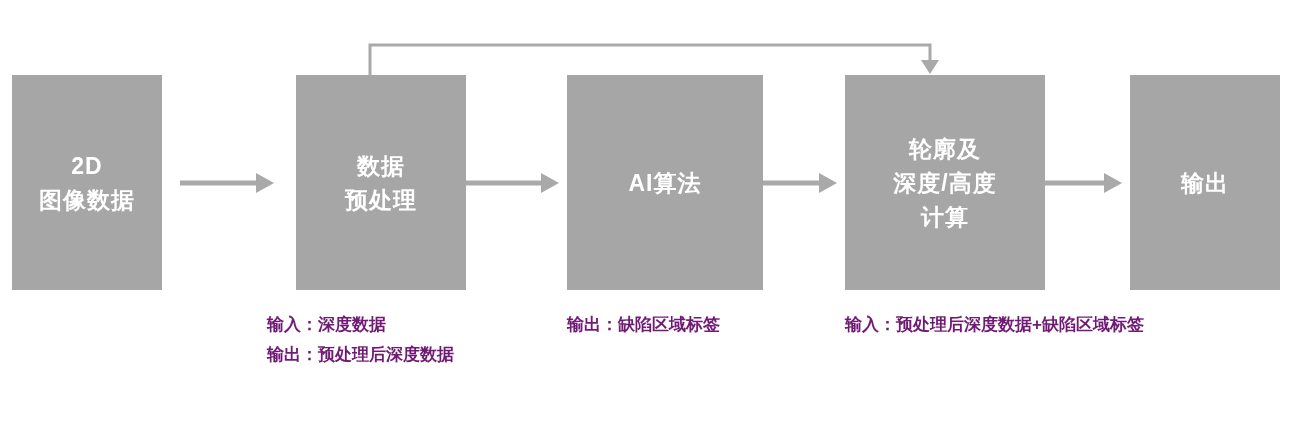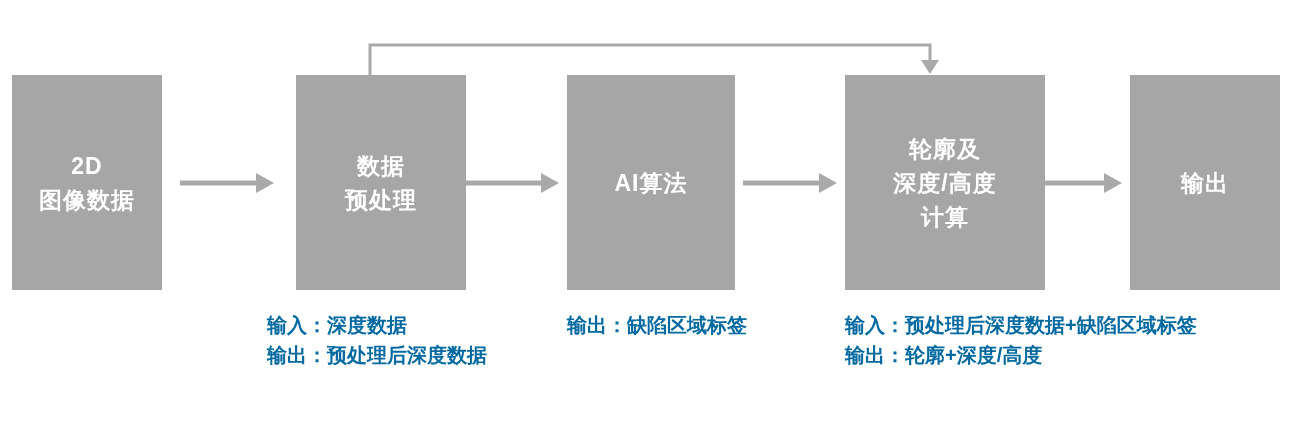--- a/index.html
+++ b/index.html
@@ -53,22 +53,22 @@
     line-height: 34px;
     white-space: pre-line;
     letter-spacing: 1px;
   }
   .annotation {
     position: absolute;
     top: 310px;
     text-align: left;
   }
   .annotation-line {
-    color: #0369a1;
-    font-size: 20px;
+    color: #701a75;
+    font-size: 17px;
     font-weight: bold;
     line-height: 30px;
     white-space: nowrap;
   }
 </style>
 </head>
 <body>
 
 <div class="canvas">
 
@@ -103,21 +103,21 @@
   <div class="node" style="left:12px; width:150px">
     <span class="node-label">2D
 图像数据</span>
   </div>
 
   <div class="node" style="left:296px; width:170px">
     <span class="node-label">数据
 预处理</span>
   </div>
 
-  <div class="node" style="left:567px; width:168px">
+  <div class="node" style="left:567px; width:196px">
     <span class="node-label">AI算法</span>
   </div>
 
   <div class="node" style="left:845px; width:200px">
     <span class="node-label">轮廓及
 深度/高度
 计算</span>
   </div>
 
   <div class="node" style="left:1130px; width:150px">
@@ -128,16 +128,15 @@
     <div class="annotation-line">输入：深度数据</div>
     <div class="annotation-line">输出：预处理后深度数据</div>
   </div>
 
   <div class="annotation" style="left:567px">
     <div class="annotation-line">输出：缺陷区域标签</div>
   </div>
 
   <div class="annotation" style="left:845px">
     <div class="annotation-line">输入：预处理后深度数据+缺陷区域标签</div>
-    <div class="annotation-line">输出：轮廓+深度/高度</div>
   </div>
 
 </div>
 
 </body></html>

